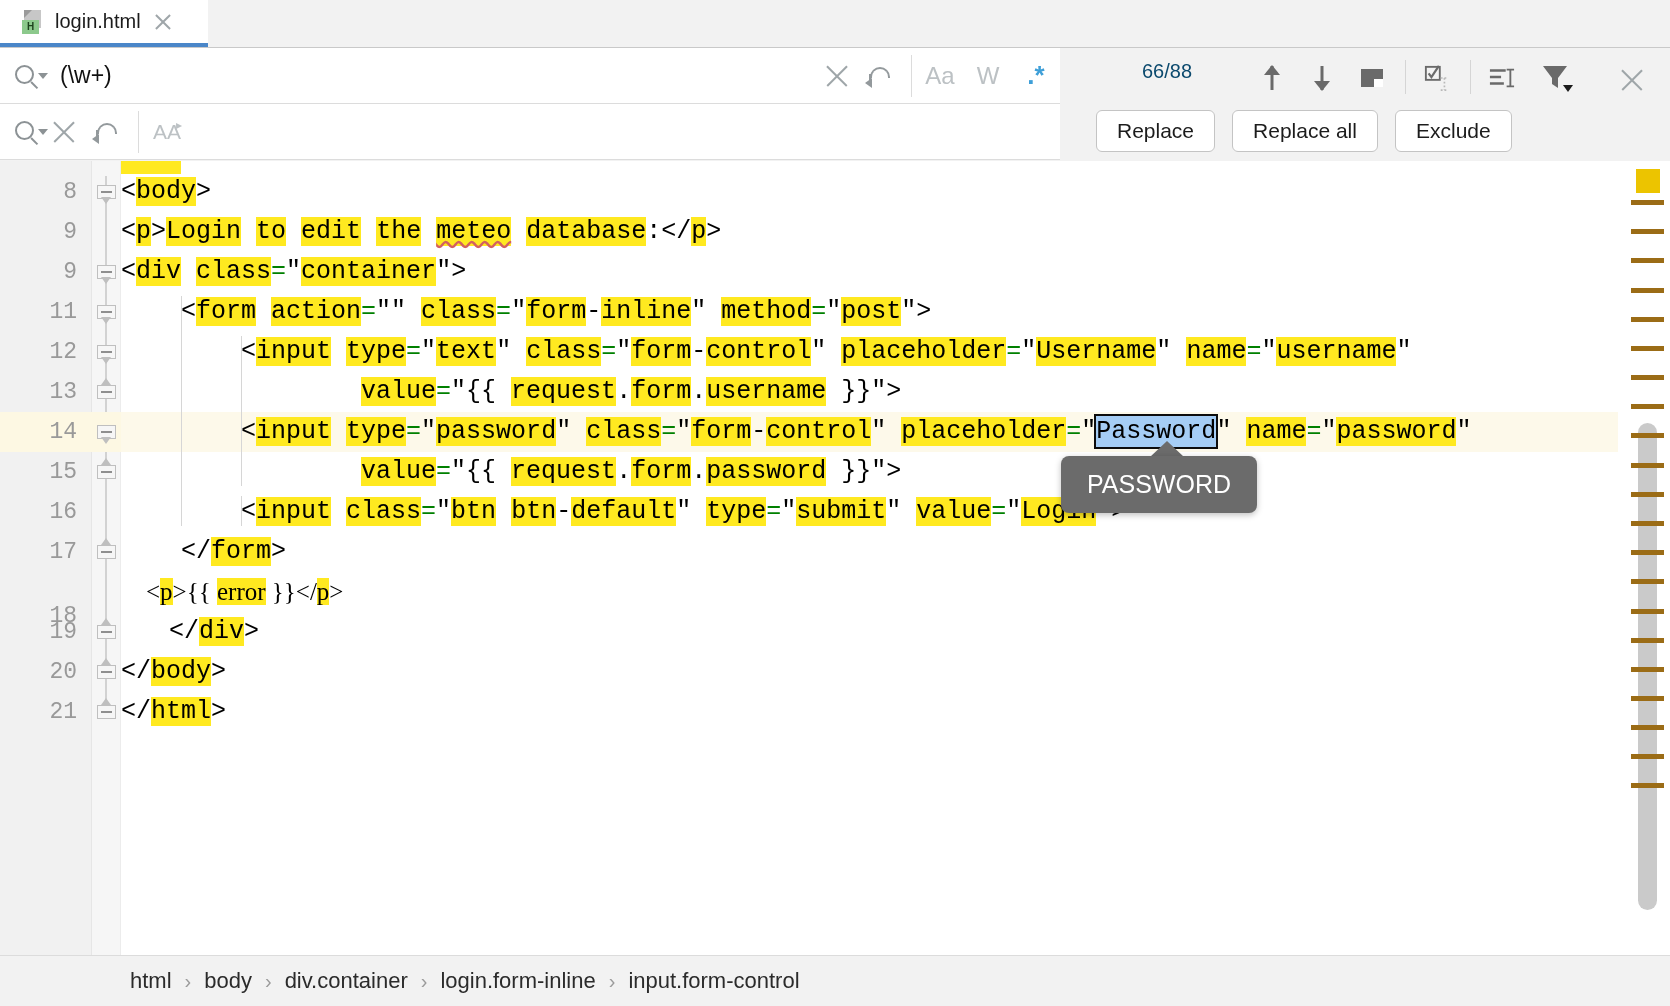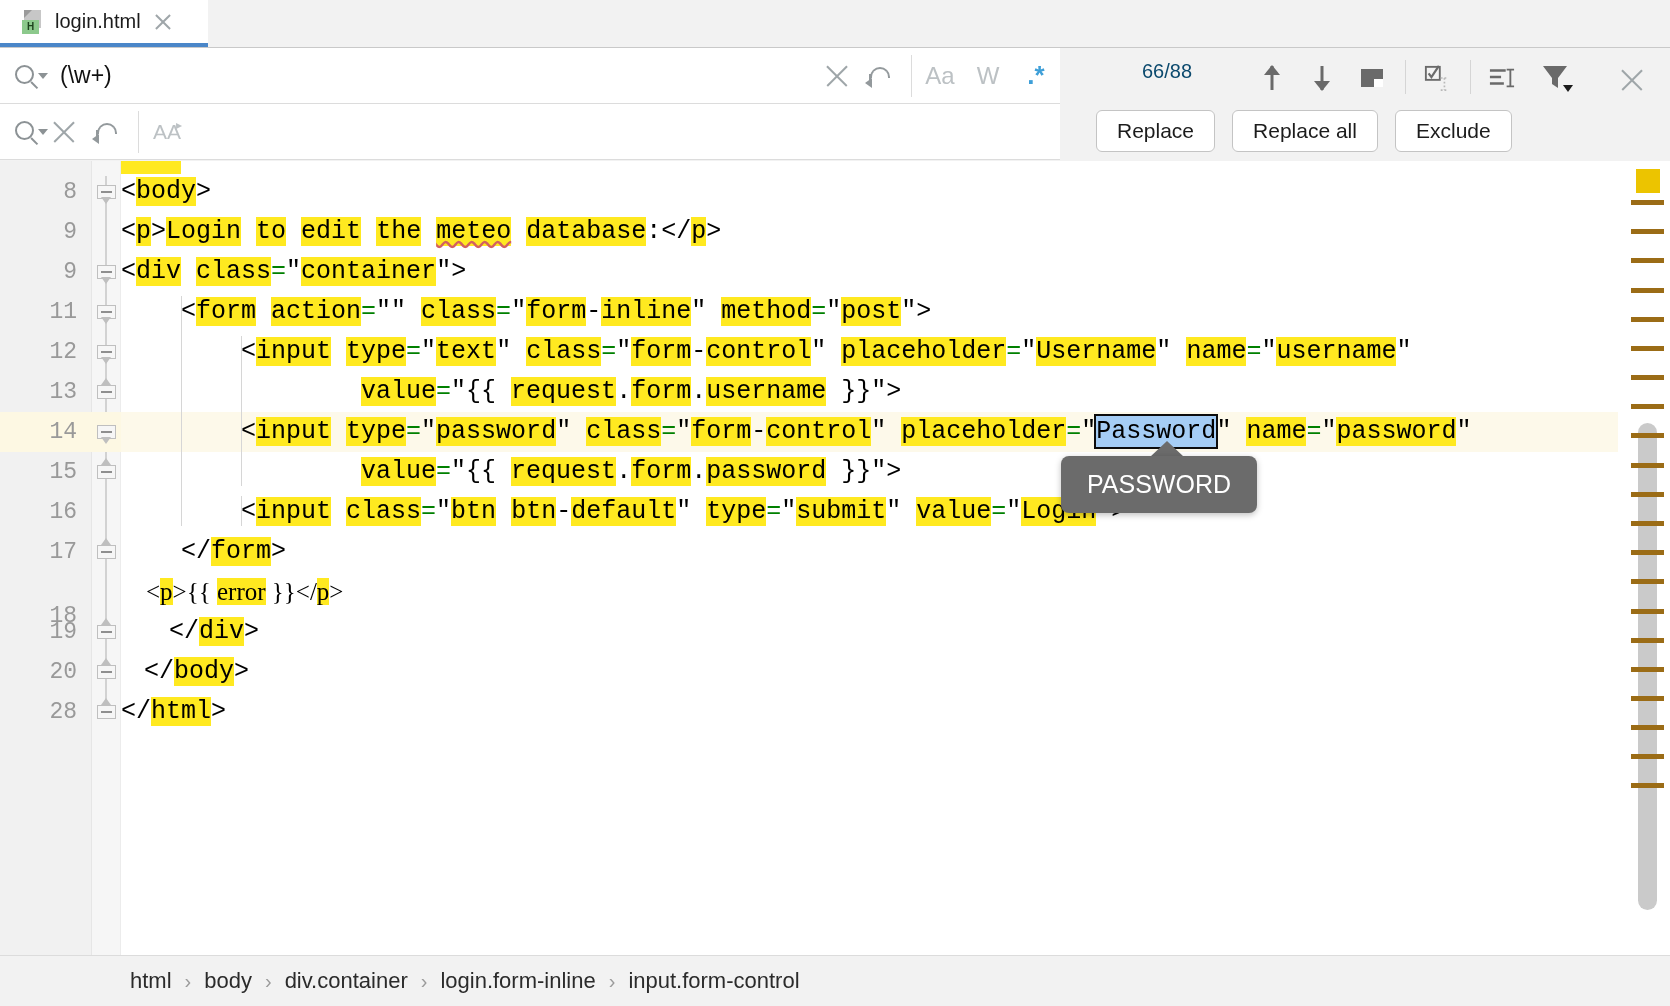--- a/index.html
+++ b/index.html
@@ -545,21 +545,21 @@
         <div class="lineno" style="top: 171px;">12</div>
         <div class="lineno" style="top: 211px;">13</div>
         <div class="currentline-gutter" style="top: 251px;"></div>
         <div class="lineno" style="top: 251px;">14</div>
         <div class="lineno" style="top: 291px;">15</div>
         <div class="lineno" style="top: 331px;">16</div>
         <div class="lineno" style="top: 371px;">17</div>
         <div class="lineno" style="top: 411px; margin-top: 24px;">18</div>
         <div class="lineno" style="top: 451px;">19</div>
         <div class="lineno" style="top: 491px;">20</div>
-        <div class="lineno" style="top: 531px;">28</div>
+        <div class="lineno" style="top: 531px;">21</div>
       </div>
     <div class="foldcol">
         <div class="foldline" style="top: 15px; height: 534px;"></div>
         <div class="foldmark" style="top: 21px;">
           <div class="box"></div>
           <div class="minus"></div>
           <div class="tip-down"></div>
         </div>
         <div class="foldmark" style="top: 101px;">
           <div class="box"></div>
@@ -621,21 +621,21 @@
         <div class="codeline" style="top: 131px; left: 0px;"><span>    &lt;</span><span class="hl">form</span><span> </span><span class="hl">action</span><span class="eq">=</span><span>"" </span><span class="hl">class</span><span class="eq">=</span><span>"</span><span class="hl">form</span><span>-</span><span class="hl">inline</span><span>" </span><span class="hl">method</span><span class="eq">=</span><span>"</span><span class="hl">post</span><span>"&gt;</span></div>
         <div class="codeline" style="top: 171px; left: 0px;"><span>        &lt;</span><span class="hl">input</span><span> </span><span class="hl">type</span><span class="eq">=</span><span>"</span><span class="hl">text</span><span>" </span><span class="hl">class</span><span class="eq">=</span><span>"</span><span class="hl">form</span><span>-</span><span class="hl">control</span><span>" </span><span class="hl">placeholder</span><span class="eq">=</span><span>"</span><span class="hl">Username</span><span>" </span><span class="hl">name</span><span class="eq">=</span><span>"</span><span class="hl">username</span><span>"</span></div>
         <div class="codeline" style="top: 211px; left: 0px;"><span>                </span><span class="hl">value</span><span class="eq">=</span><span>"{{ </span><span class="hl">request</span><span>.</span><span class="hl">form</span><span>.</span><span class="hl">username</span><span> }}"&gt;</span></div>
         <div class="currentline-strip" style="top: 251px; left: 0px; right: 0px;"></div>
         <div class="codeline" style="top: 251px; left: 0px;"><span>        &lt;</span><span class="hl">input</span><span> </span><span class="hl">type</span><span class="eq">=</span><span>"</span><span class="hl">password</span><span>" </span><span class="hl">class</span><span class="eq">=</span><span>"</span><span class="hl">form</span><span>-</span><span class="hl">control</span><span>" </span><span class="hl">placeholder</span><span class="eq">=</span><span>"</span><span class="cur-match">Password</span><span>" </span><span class="hl">name</span><span class="eq">=</span><span>"</span><span class="hl">password</span><span>"</span></div>
         <div class="codeline" style="top: 291px; left: 0px;"><span>                </span><span class="hl">value</span><span class="eq">=</span><span>"{{ </span><span class="hl">request</span><span>.</span><span class="hl">form</span><span>.</span><span class="hl">password</span><span> }}"&gt;</span></div>
         <div class="codeline" style="top: 331px; left: 0px;"><span>        &lt;</span><span class="hl">input</span><span> </span><span class="hl">class</span><span class="eq">=</span><span>"</span><span class="hl">btn</span><span> </span><span class="hl">btn</span><span>-</span><span class="hl">default</span><span>" </span><span class="hl">type</span><span class="eq">=</span><span>"</span><span class="hl">submit</span><span>" </span><span class="hl">value</span><span class="eq">=</span><span>"</span><span class="hl">Login</span><span>"&gt;</span></div>
         <div class="codeline" style="top: 371px; left: 0px;"><span>    &lt;/</span><span class="hl">form</span><span>&gt;</span></div>
         <div class="codeline" style="top: 411px; left: 0px; font-family: Liberation Serif, serif;"><span>    &lt;</span><span class="hl">p</span><span>&gt;{{ </span><span class="hl">error</span><span> }}&lt;/</span><span class="hl">p</span><span>&gt;</span></div>
         <div class="codeline" style="top: 451px; left: 0px; margin-left: 48px;"><span>&lt;/</span><span class="hl">div</span><span>&gt;</span></div>
-        <div class="codeline" style="top: 491px; left: 0px; margin-left: 23px;"><span>&lt;/</span><span class="hl">body</span><span>&gt;</span></div>
+        <div class="codeline" style="top: 491px; left: 0px;"><span>&lt;/</span><span class="hl">body</span><span>&gt;</span></div>
         <div class="codeline" style="top: 531px; left: 0px;"><span>&lt;/</span><span class="hl">html</span><span>&gt;</span></div>
         <div class="indentguide" style="left: 60.2px; top: 135px; height: 230px;"></div>
         <div class="indentguide" style="left: 120.4px; top: 175px; height: 150px;"></div>
         <div class="indentguide" style="left: 120.4px; top: 335px; height: 30px;"></div>
         <div style="position: absolute; left: 940px; top: 295px;">
           <div class="tooltip-arrow" style="left: 89px; top: -15px;"></div>
           <div class="tooltip">PASSWORD</div>
         </div>
       </div>
 

